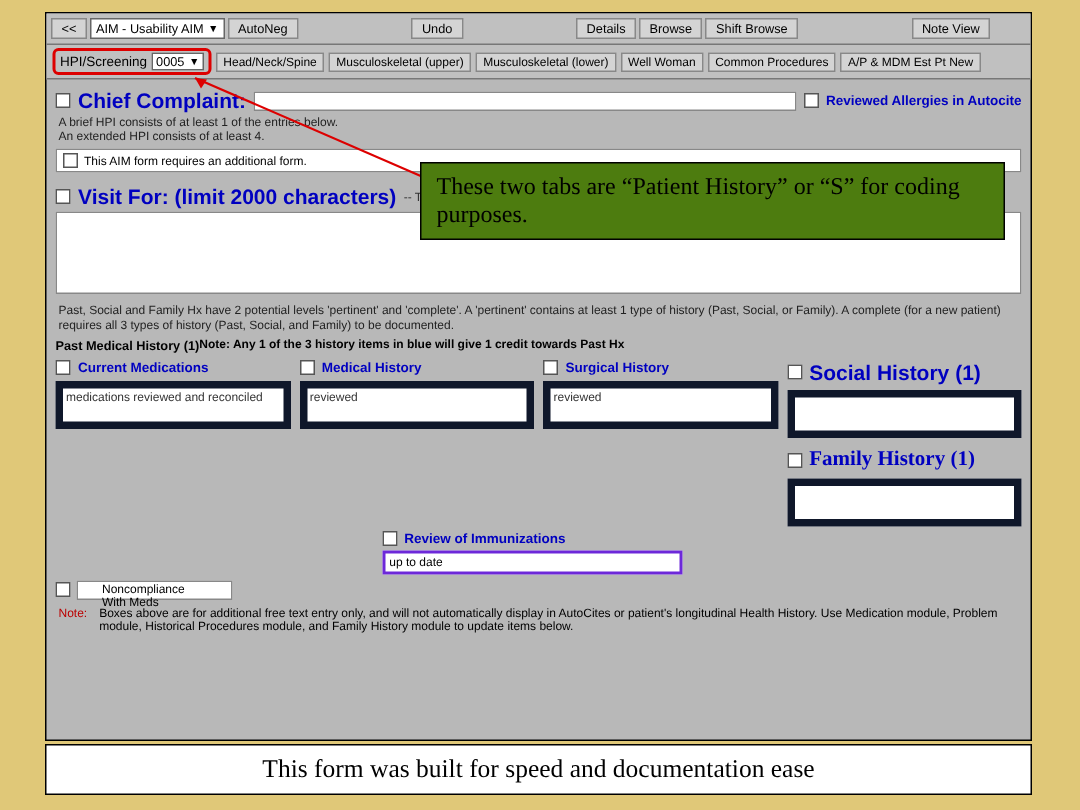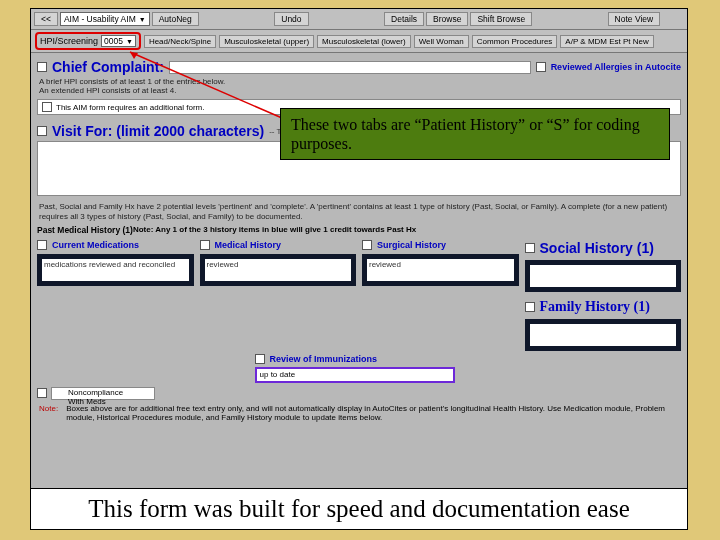--- a/index.html
+++ b/index.html
@@ -201,21 +201,21 @@
     top: 108px; left: 280px; width: 390px;
   }
   .callout-bottom {
     position: absolute;
     bottom: 10px;
     left: 30px;
     width: 658px;
     background: #fff;
     border: 1px solid #000;
     text-align: center;
-    font-size: 25px;
+    font-size: 17px;
     font-family: "Times New Roman", serif;
     padding: 6px 4px;
     z-index: 10;
   }
   svg.leader {
     position: absolute;
     top: 0; left: 0;
     width: 720px; height: 540px;
     pointer-events: none;
     z-index: 9;

